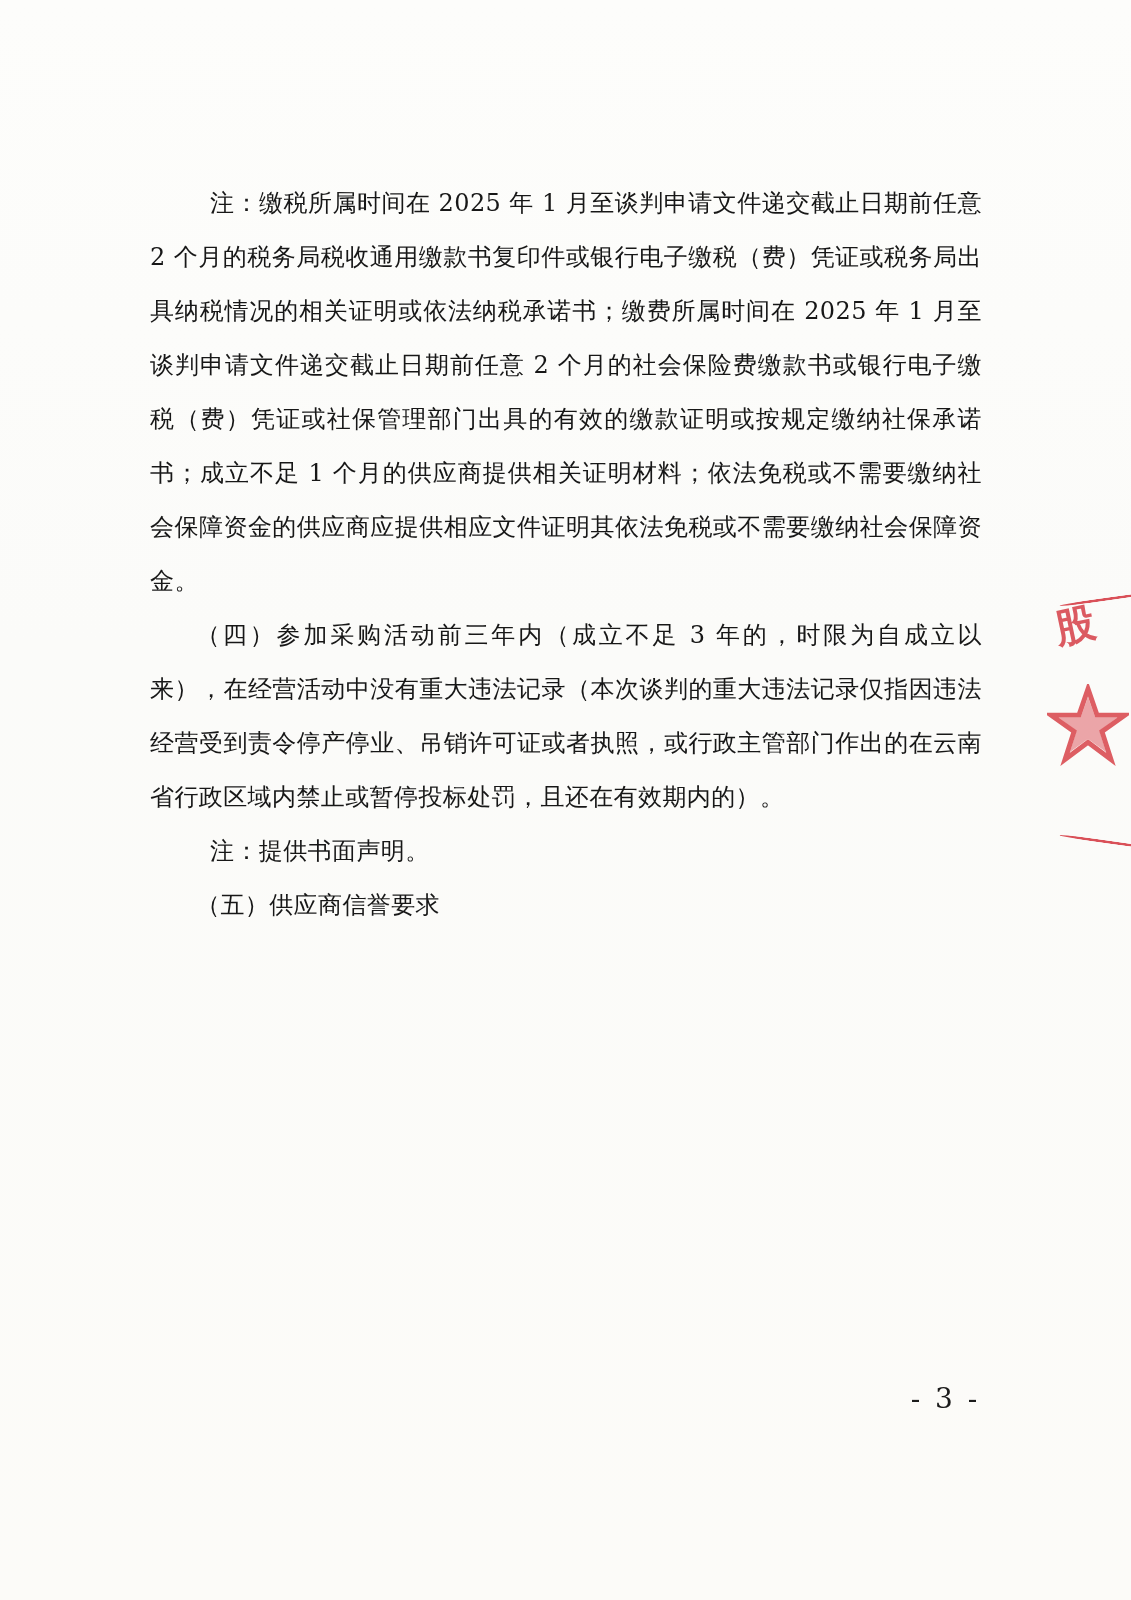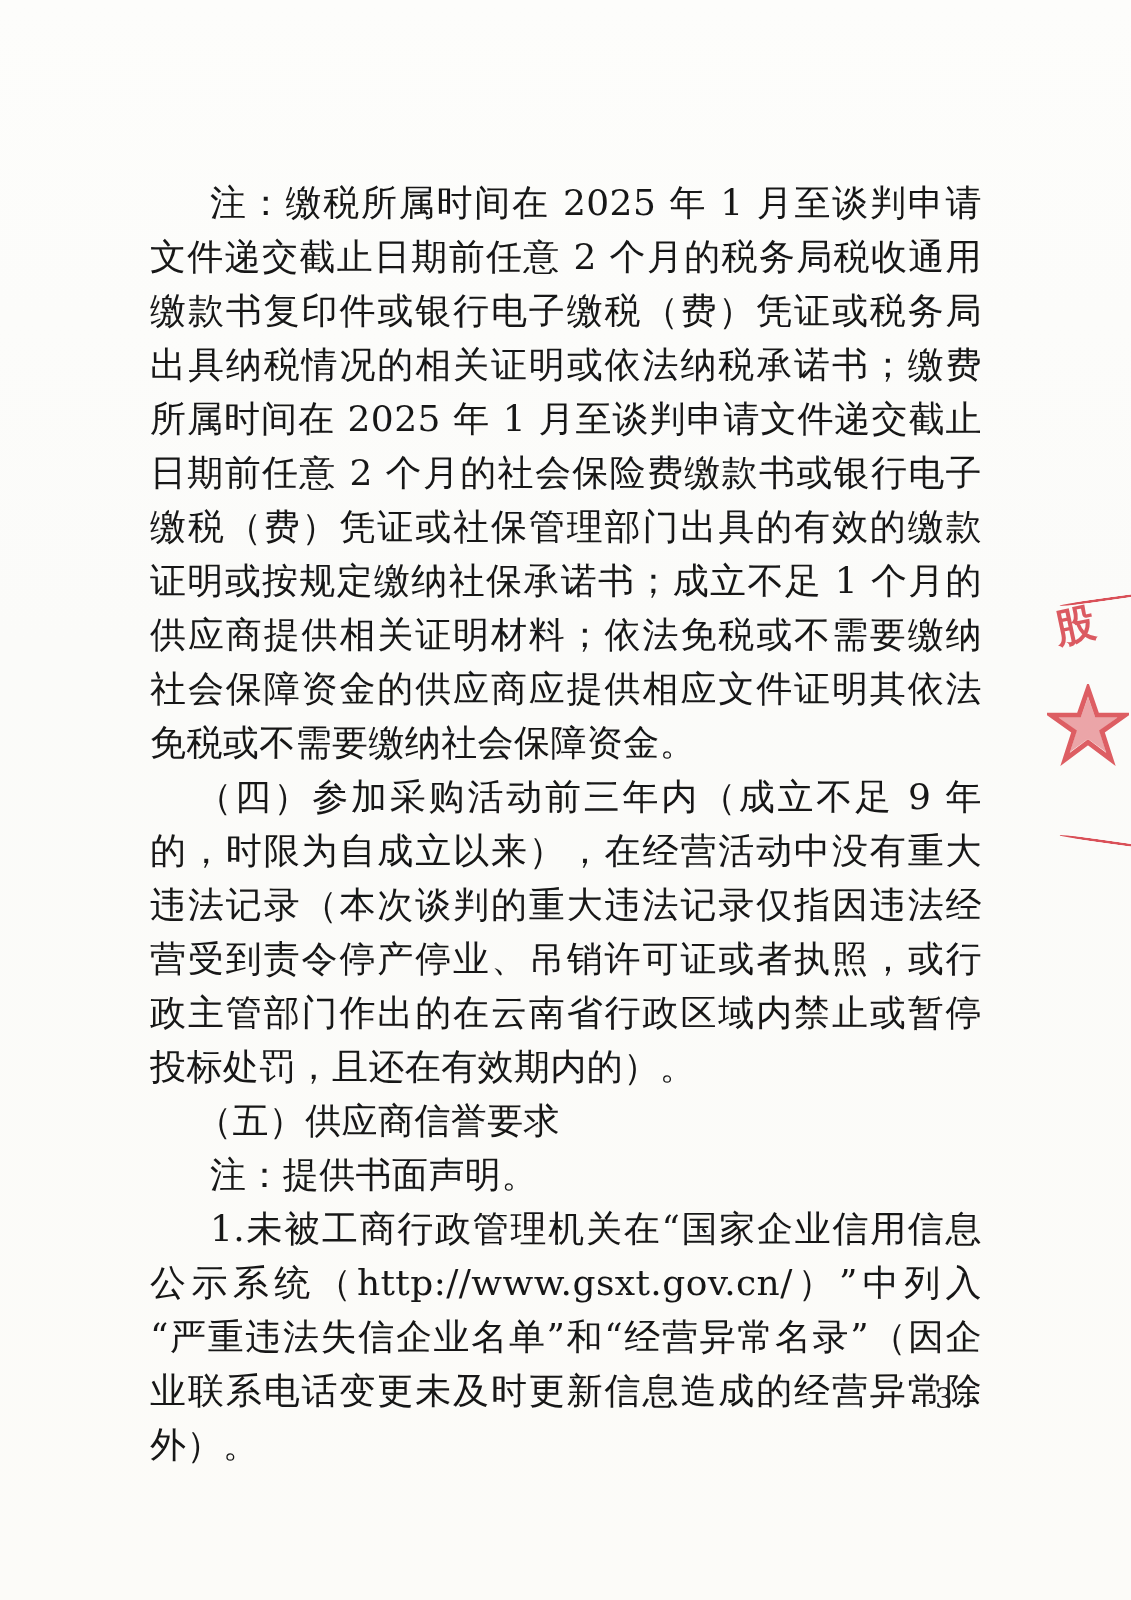--- a/index.html
+++ b/index.html
@@ -24,21 +24,21 @@
   }
 
   .content {
     position: absolute;
     left: 150px;
     top: 176px;
     width: 832px;
   }
 
   .para {
-    font-size: 36px;
+    font-size: 24px;
     line-height: 54px;
     letter-spacing: 0.4px;
     text-align: justify;
     text-justify: inter-ideograph;
     margin: 0 0 0 0;
     color: #171717;
     font-family: "DejaVu Serif", "Liberation Serif", serif;
   }
   .indent {
     text-indent: 60px;
@@ -108,24 +108,23 @@
   .seal .star svg { display: block; }
 </style>
 </head>
 <body>
 
 <div class="page">
 
   <div class="content">
 
     <p class="para indent">注：缴税所属时间在 2025 年 1 月至谈判申请文件递交截止日期前任意 2 个月的税务局税收通用缴款书复印件或银行电子缴税（费）凭证或税务局出具纳税情况的相关证明或依法纳税承诺书；缴费所属时间在 2025 年 1 月至谈判申请文件递交截止日期前任意 2 个月的社会保险费缴款书或银行电子缴税（费）凭证或社保管理部门出具的有效的缴款证明或按规定缴纳社保承诺书；成立不足 1 个月的供应商提供相关证明材料；依法免税或不需要缴纳社会保障资金的供应商应提供相应文件证明其依法免税或不需要缴纳社会保障资金。</p>
-    <p class="para indent-paren">（四）参加采购活动前三年内（成立不足 9 年的，时限为自成立以来），在经营活动中没有重大违法记录（本次谈判的重大违法记录仅指因违法经营受到责令停产停业、吊销许可证或者执照，或行政主管部门作出的在云南省行政区域内禁止或暂停投标处罚，且还在有效期内的）。</p>
+    <p class="para indent-paren">（四）参加采购活动前三年内（成立不足 3 年的，时限为自成立以来），在经营活动中没有重大违法记录（本次谈判的重大违法记录仅指因违法经营受到责令停产停业、吊销许可证或者执照，或行政主管部门作出的在云南省行政区域内禁止或暂停投标处罚，且还在有效期内的）。</p>
+    <p class="para indent">注：提供书面声明。</p>
     <p class="para indent-paren">（五）供应商信誉要求</p>
-    <p class="para indent">注：提供书面声明。</p>
-    <p class="para indent">1.未被工商行政管理机关在“国家企业信用信息公示系统（http://www.gsxt.gov.cn/）”中列入“严重违法失信企业名单”和“经营异常名录”（因企业联系电话变更未及时更新信息造成的经营异常除外）。</p>
 
   </div>
 
   <div class="seal">
     <div class="seal-arc-top"></div>
     <div class="seal-text">股</div>
     <div class="star">
       <svg viewBox="0 0 100 100" width="82" height="82" aria-hidden="true">
         <polygon points="50,6 61,38 95,38 67,58 78,92 50,71 22,92 33,58 5,38 39,38" fill="none" stroke="#d8434a" stroke-width="6"></polygon>
         <polygon points="50,16 59,41 86,41 64,57 72,83 50,67 28,83 36,57 14,41 41,41" fill="#d8434a" opacity="0.55"></polygon>

